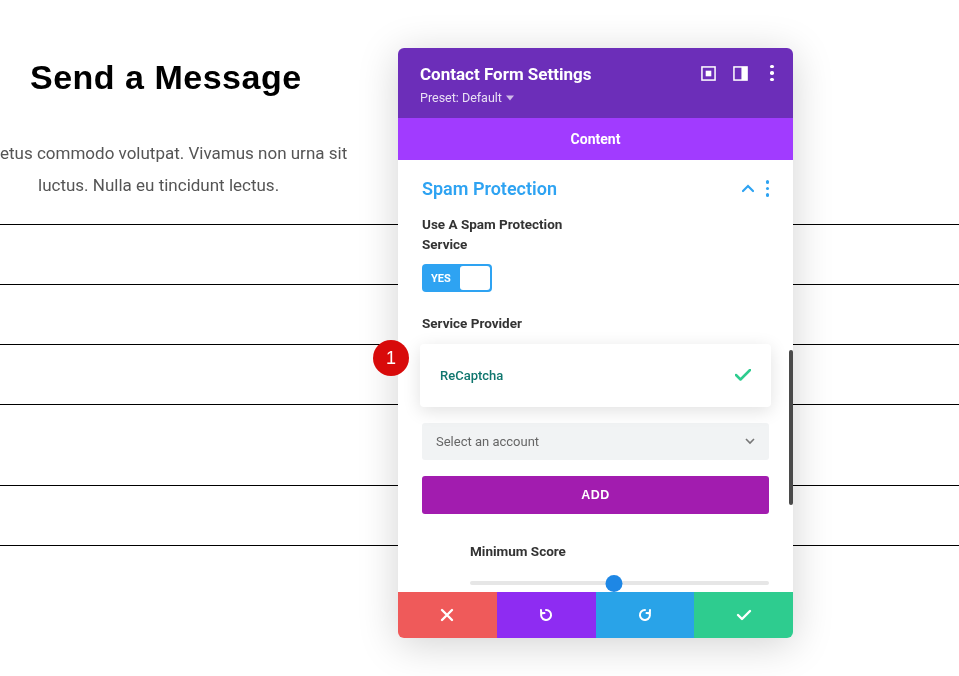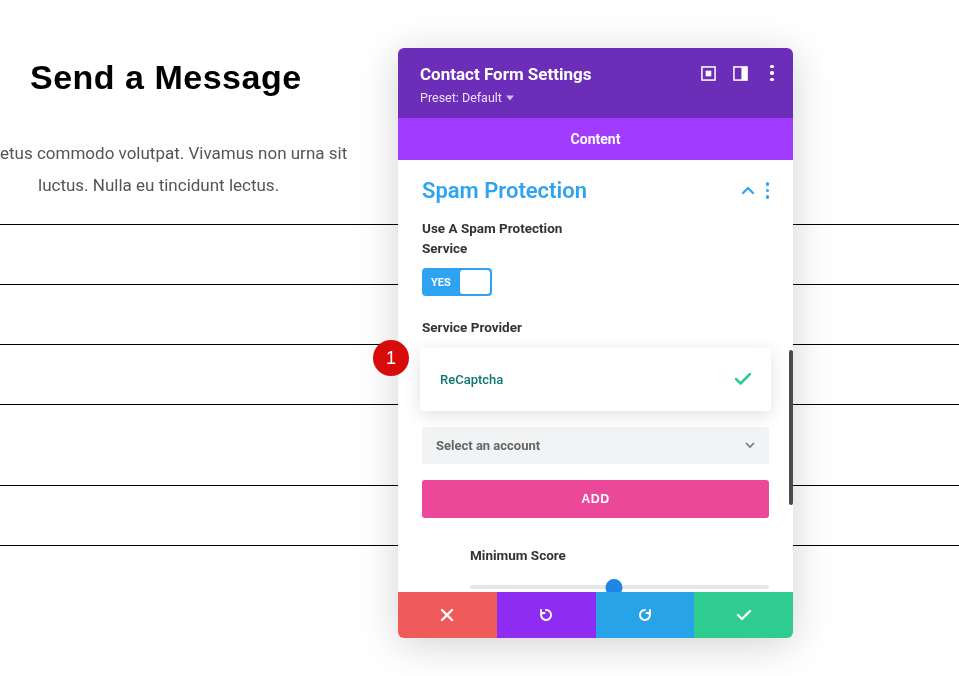--- a/index.html
+++ b/index.html
@@ -118,21 +118,21 @@
     width:4px; height:155px;
     background:#4a4a4a;
     border-radius:2px;
   }
   .section-head {
     display:flex; align-items:center; justify-content:space-between;
     margin-bottom: 16px;
   }
   .section-title {
     color:#2ea3f2;
-    font-size:22px;
+    font-size:18px;
     font-weight:600;
   }
   .section-head-icons { display:flex; gap:12px; align-items:center;}
   .section-head-icons .sicon { cursor:pointer; }
   .section-head-icons svg { width:12px; height:12px; fill:#2ea3f2; }
   .dots-v { display:flex; flex-direction:column; gap:3px; align-items:center;}
   .dots-v i { width:3.5px; height:3.5px; border-radius:50%; background:#2ea3f2; display:block;}
 
   .field-label { font-size:13.5px; font-weight:700; color:#333; margin-bottom:10px; line-height:1.45;}
   .toggle {
@@ -158,26 +158,26 @@
   .provider-check svg { width:16px; height:12px; }
 
   .select-row {
     background:#f1f3f4;
     border-radius:3px;
     padding: 11px 14px;
     display:flex; align-items:center; justify-content:space-between;
     margin-top: 16px;
     cursor:pointer;
   }
-  .select-row span { font-size:13px; color:#666; font-weight:700;}
+  .select-row span { font-size:13px; color:#666; font-weight:400;}
   .select-row svg { width:10px; height:10px; fill:#777;}
 
   .add-btn {
     width:100%;
-    background:#ec4899;
+    background:#a21caf;
     color:#fff;
     font-weight:800;
     font-size:12.5px;
     letter-spacing:0.5px;
     text-align:center;
     padding: 12px 0;
     border-radius:3px;
     margin-top: 16px;
     cursor:pointer;
     border:none;

